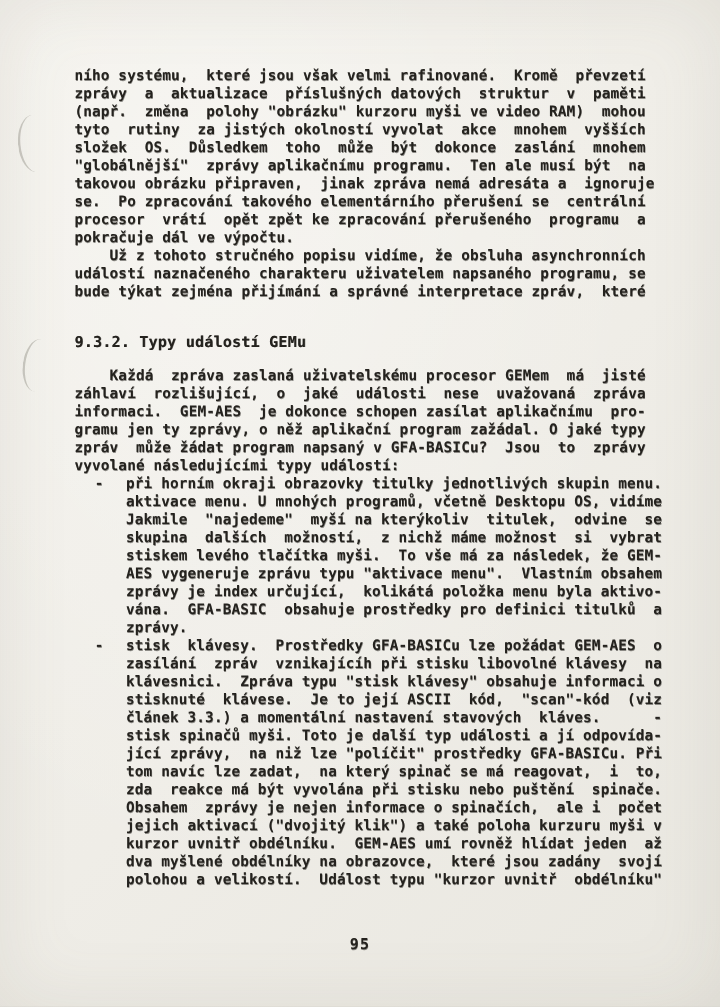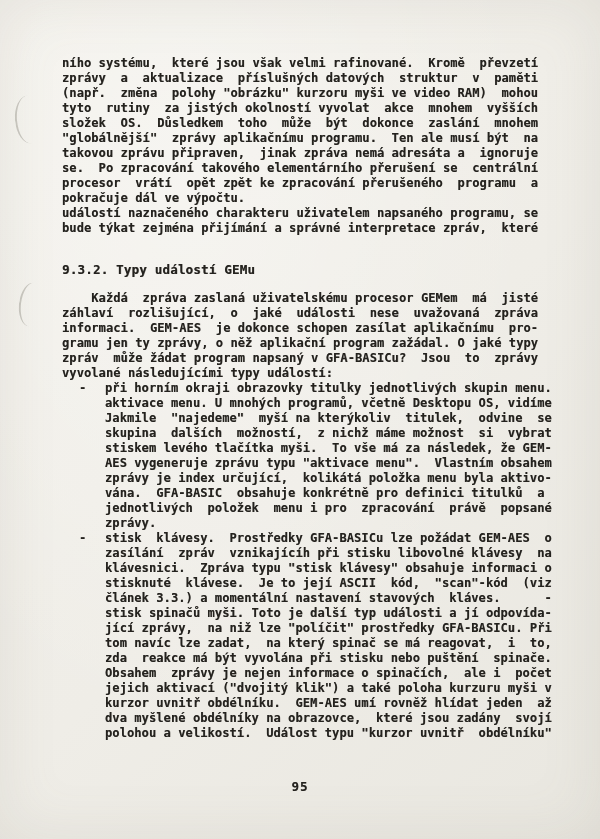--- a/index.html
+++ b/index.html
@@ -67,27 +67,28 @@
 
   <div class="content">
 
     <div>
         <div class="tline">ního systému,  které jsou však velmi rafinované.  Kromě  převzetí</div>
         <div class="tline">zprávy  a  aktualizace  příslušných datových  struktur  v  paměti</div>
         <div class="tline">(např.  změna  polohy "obrázku" kurzoru myši ve video RAM)  mohou</div>
         <div class="tline">tyto  rutiny  za jistých okolností vyvolat  akce  mnohem  vyšších</div>
         <div class="tline">složek  OS.  Důsledkem  toho  může  být  dokonce  zaslání  mnohem</div>
         <div class="tline">"globálnější"  zprávy aplikačnímu programu.  Ten ale musí být  na</div>
-        <div class="tline">takovou zprávu připraven,  jinak zpráva nemá adresáta a  ignoruje</div>
+        <div class="tline">takovou obrázku připraven,  jinak zpráva nemá adresáta a  ignoruje</div>
         <div class="tline">se.  Po zpracování takového elementárního přerušení se  centrální</div>
         <div class="tline">procesor  vrátí  opět zpět ke zpracování přerušeného  programu  a</div>
         <div class="tline">pokračuje dál ve výpočtu.</div>
       </div>
 
     <div>
+        <div class="tline">    Už z tohoto stručného popisu vidíme, že obsluha asynchronních</div>
         <div class="tline">událostí naznačeného charakteru uživatelem napsaného programu, se</div>
         <div class="tline">bude týkat zejména přijímání a správné interpretace zpráv,  které</div>
       </div>
 
     <div class="heading-line">9.3.2. Typy událostí GEMu</div>
 
     <div>
         <div class="tline">    Každá  zpráva zaslaná uživatelskému procesor GEMem  má  jisté</div>
         <div class="tline">záhlaví  rozlišující,  o  jaké  události  nese  uvažovaná  zpráva</div>
         <div class="tline">informaci.  GEM-AES  je dokonce schopen zasílat aplikačnímu  pro-</div>
@@ -99,22 +100,21 @@
     <div class="bullet-block">
       <span class="bullet-marker">-</span>
       <div class="bullet-lines">
           <div class="tline">při horním okraji obrazovky titulky jednotlivých skupin menu.</div>
           <div class="tline">aktivace menu. U mnohých programů, včetně Desktopu OS, vidíme</div>
           <div class="tline">Jakmile  "najedeme"  myší na kterýkoliv  titulek,  odvine  se</div>
           <div class="tline">skupina  dalších  možností,  z nichž máme možnost  si  vybrat</div>
           <div class="tline">stiskem levého tlačítka myši.  To vše má za následek, že GEM-</div>
           <div class="tline">AES vygeneruje zprávu typu "aktivace menu".  Vlastním obsahem</div>
           <div class="tline">zprávy je index určující,  kolikátá položka menu byla aktivo-</div>
-          <div class="tline">vána.  GFA-BASIC  obsahuje konkrétně pro definici titulků  a</div>
-          <div class="tline">jednotlivých  položek  menu i pro  zpracování  právě  popsané</div>
+          <div class="tline">vána.  GFA-BASIC  obsahuje prostředky pro definici titulků  a</div>
           <div class="tline">zprávy.</div>
         </div>
     </div>
 
     <div class="bullet-block">
       <span class="bullet-marker">-</span>
       <div class="bullet-lines">
           <div class="tline">stisk  klávesy.  Prostředky GFA-BASICu lze požádat GEM-AES  o</div>
           <div class="tline">zasílání  zpráv  vznikajícíh při stisku libovolné klávesy  na</div>
           <div class="tline">klávesnici.  Zpráva typu "stisk klávesy" obsahuje informaci o</div>

